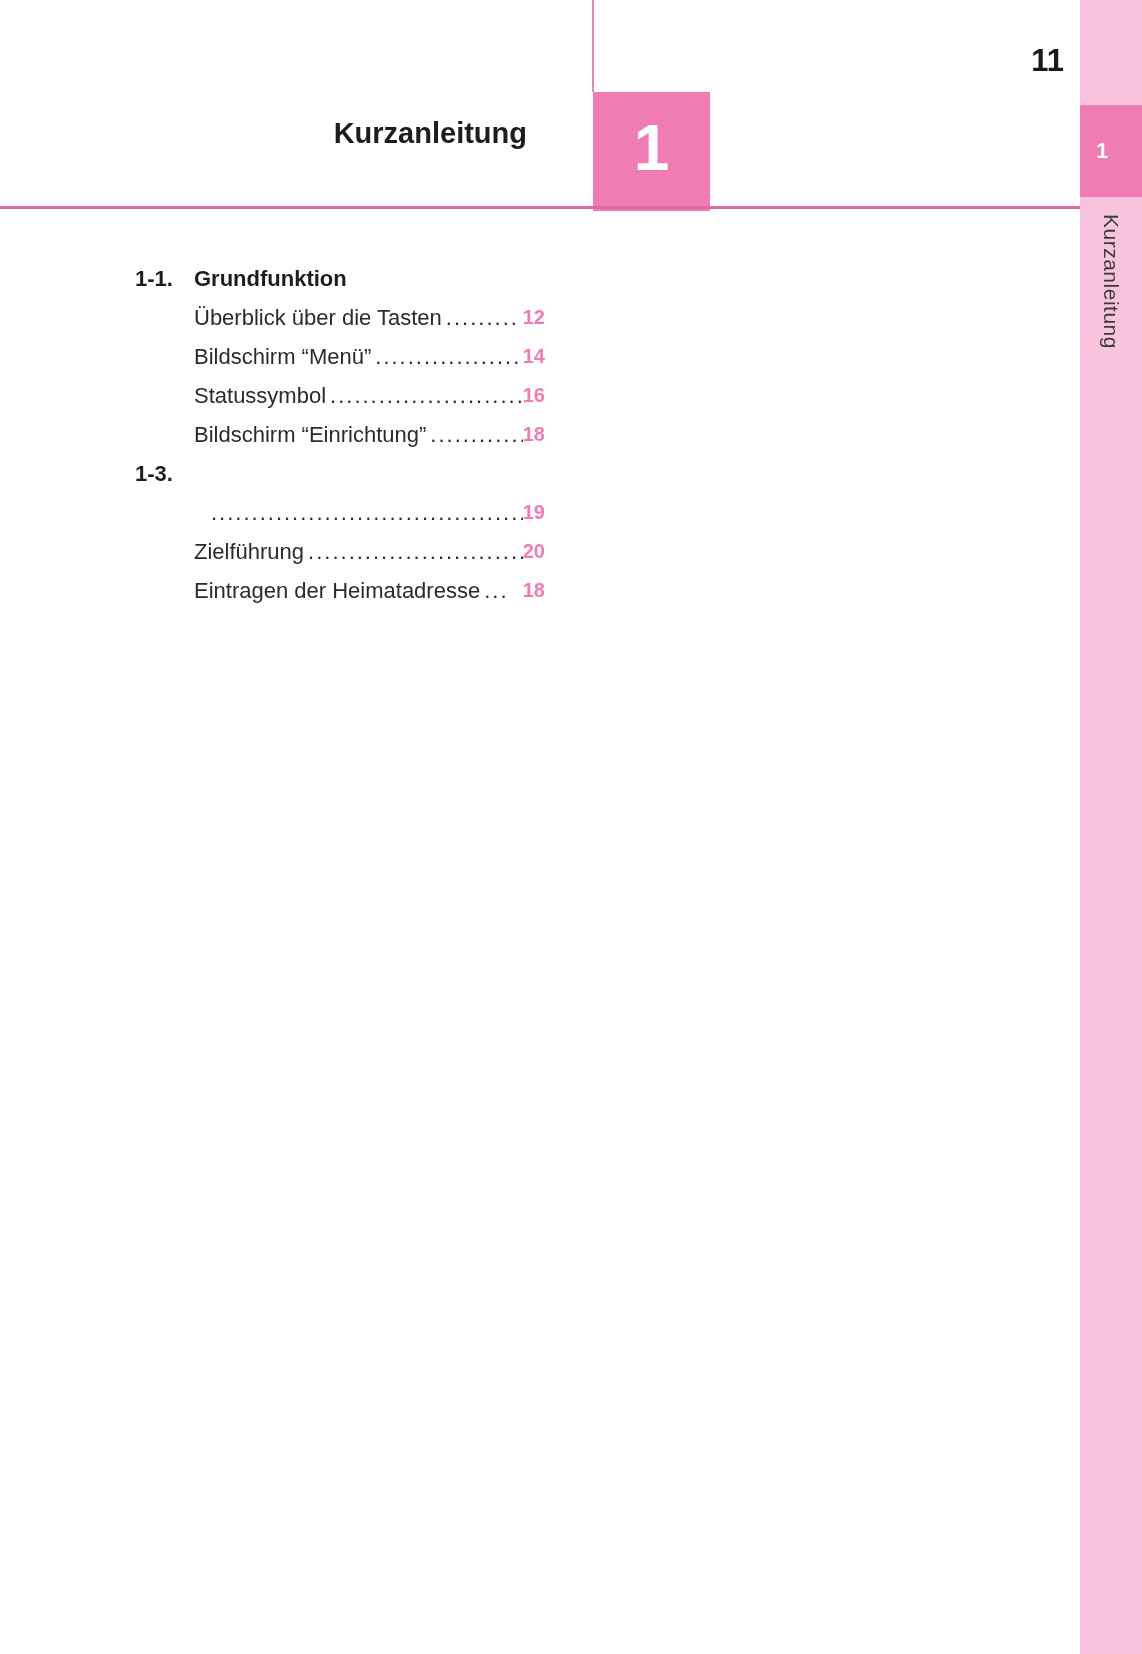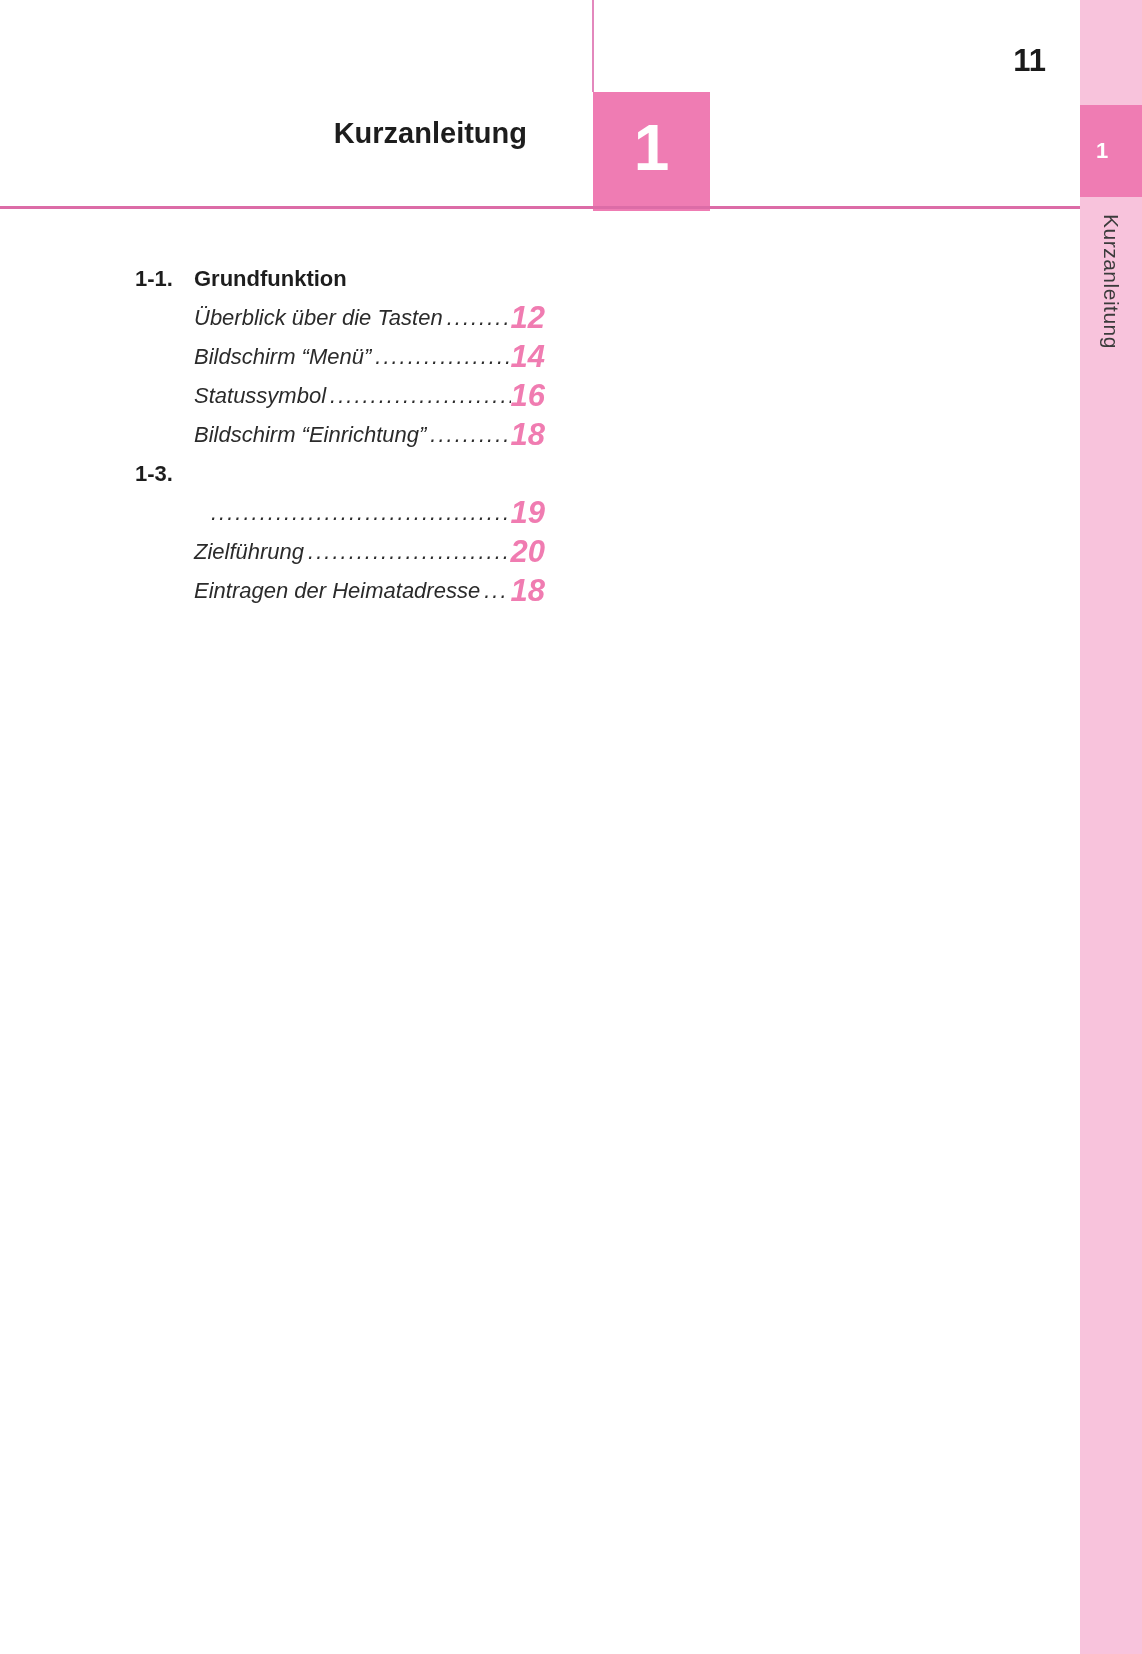--- a/index.html
+++ b/index.html
@@ -40,21 +40,21 @@
     writing-mode: vertical-rl;
     font-size: 21px;
     letter-spacing: 0.5px;
     color: #3b3b3b;
     line-height: 1;
   }
 
   
   .folio {
     position: absolute;
-    top: 44px; right: 96px;
+    top: 44px; right: 78px;
     font-size: 31px; font-weight: 700; color: #1a1a1a;
     line-height: 34px;
   }
   .vline {
     position: absolute;
     left: 592px; top: 0;
     width: 2px; height: 92px;
     background: #e388bd;
   }
   .chapter-box {
@@ -101,38 +101,38 @@
     font-weight: 700;
     font-size: 22px;
     color: #1d1d1d;
   }
   .toc-section-title {
     font-weight: 700;
     font-size: 22px;
     color: #1d1d1d;
     margin-top: 36px;
   }
-  .toc-entry { padding-left: 59px; font-style: italic; }
+  .toc-entry { padding-left: 59px; }
   .toc-entry.indent { padding-left: 72px; }
   .toc-label {
     flex: 0 0 auto;
     font-size: 22px;
   }
   .toc-leader {
     flex: 1 1 auto;
     overflow: hidden;
     white-space: pre;
     font-size: 22px;
     letter-spacing: 2px;
     padding: 0 5px 0 4px;
     color: #2b2b2b;
   }
   .toc-page {
     flex: 0 0 auto;
-    font-size: 31px;
+    font-size: 20px;
     font-weight: 700;
     color: #f07cb1;
   }
 </style>
 </head>
 <body>
 
 <div class="page">
 
   <div class="rail"></div>

